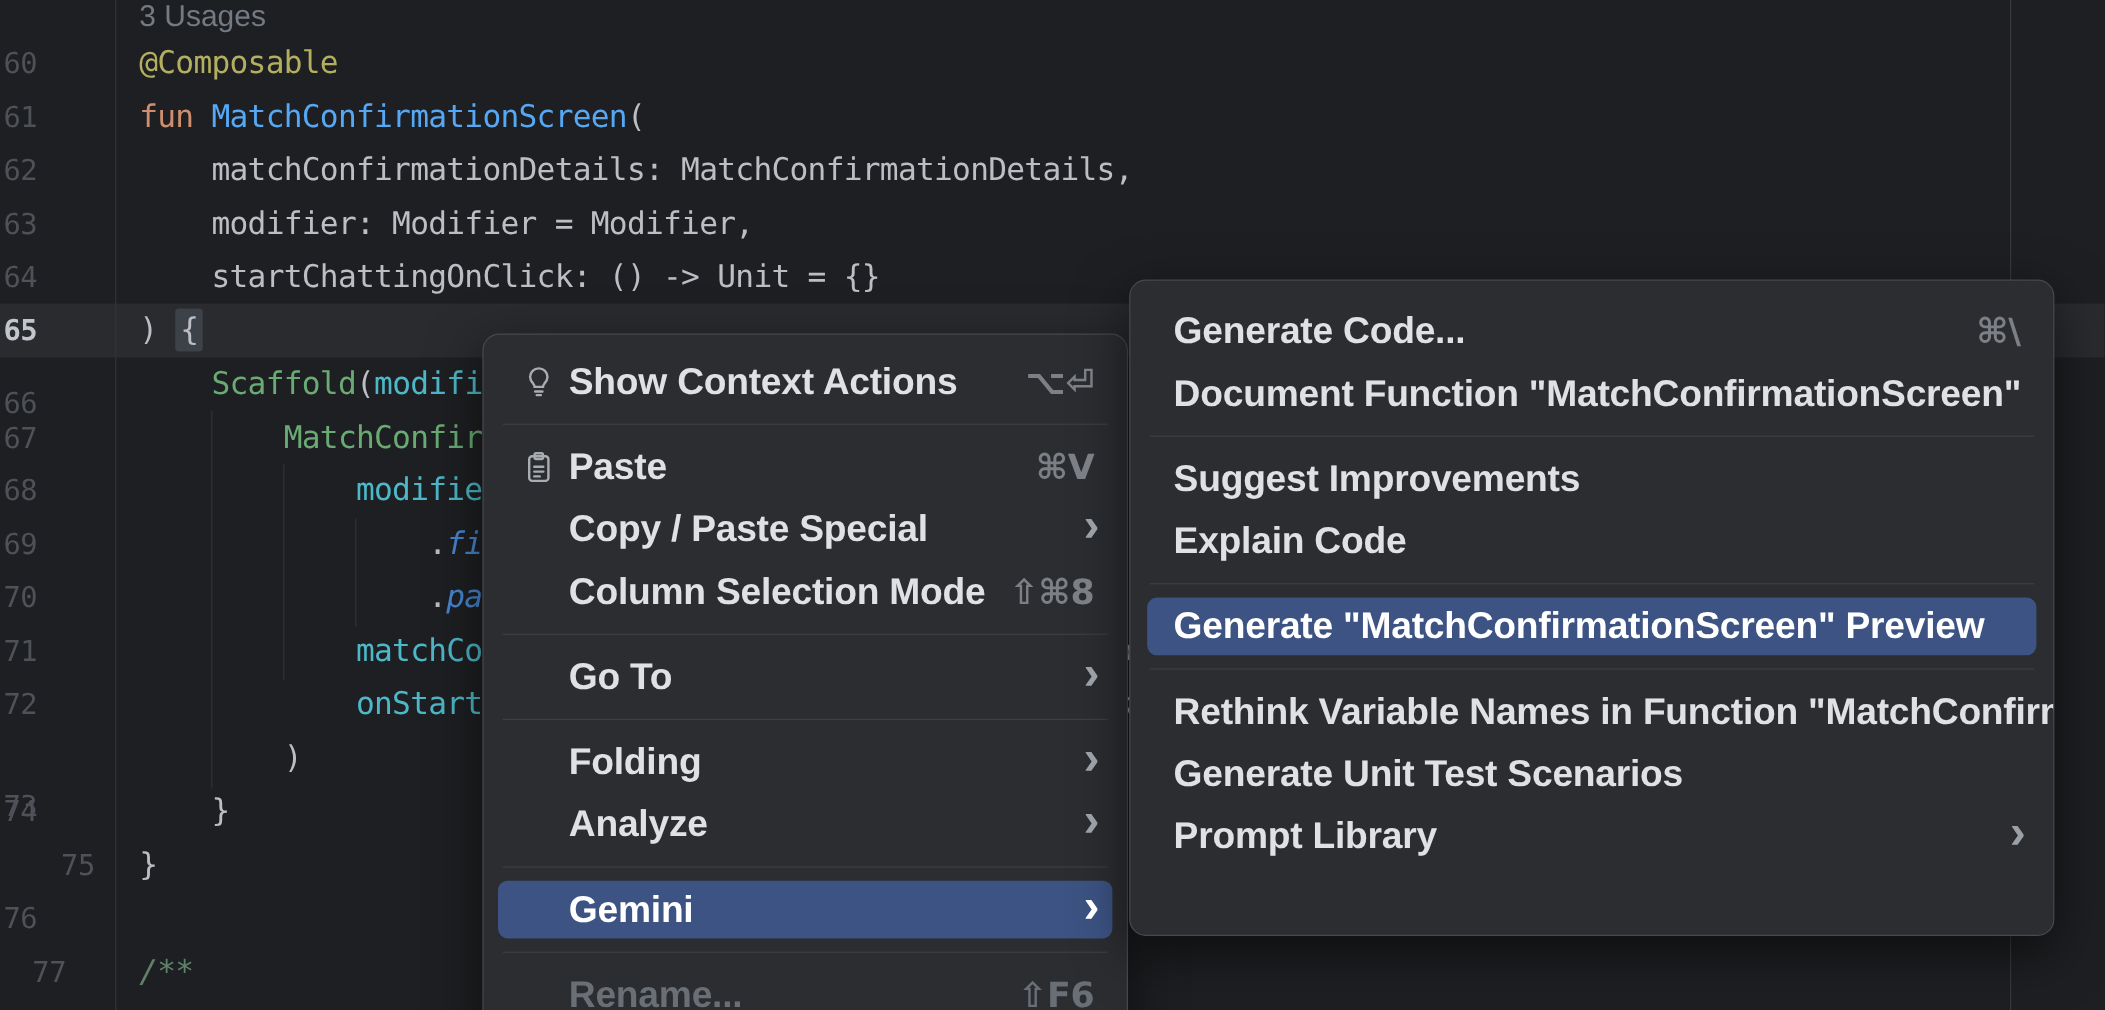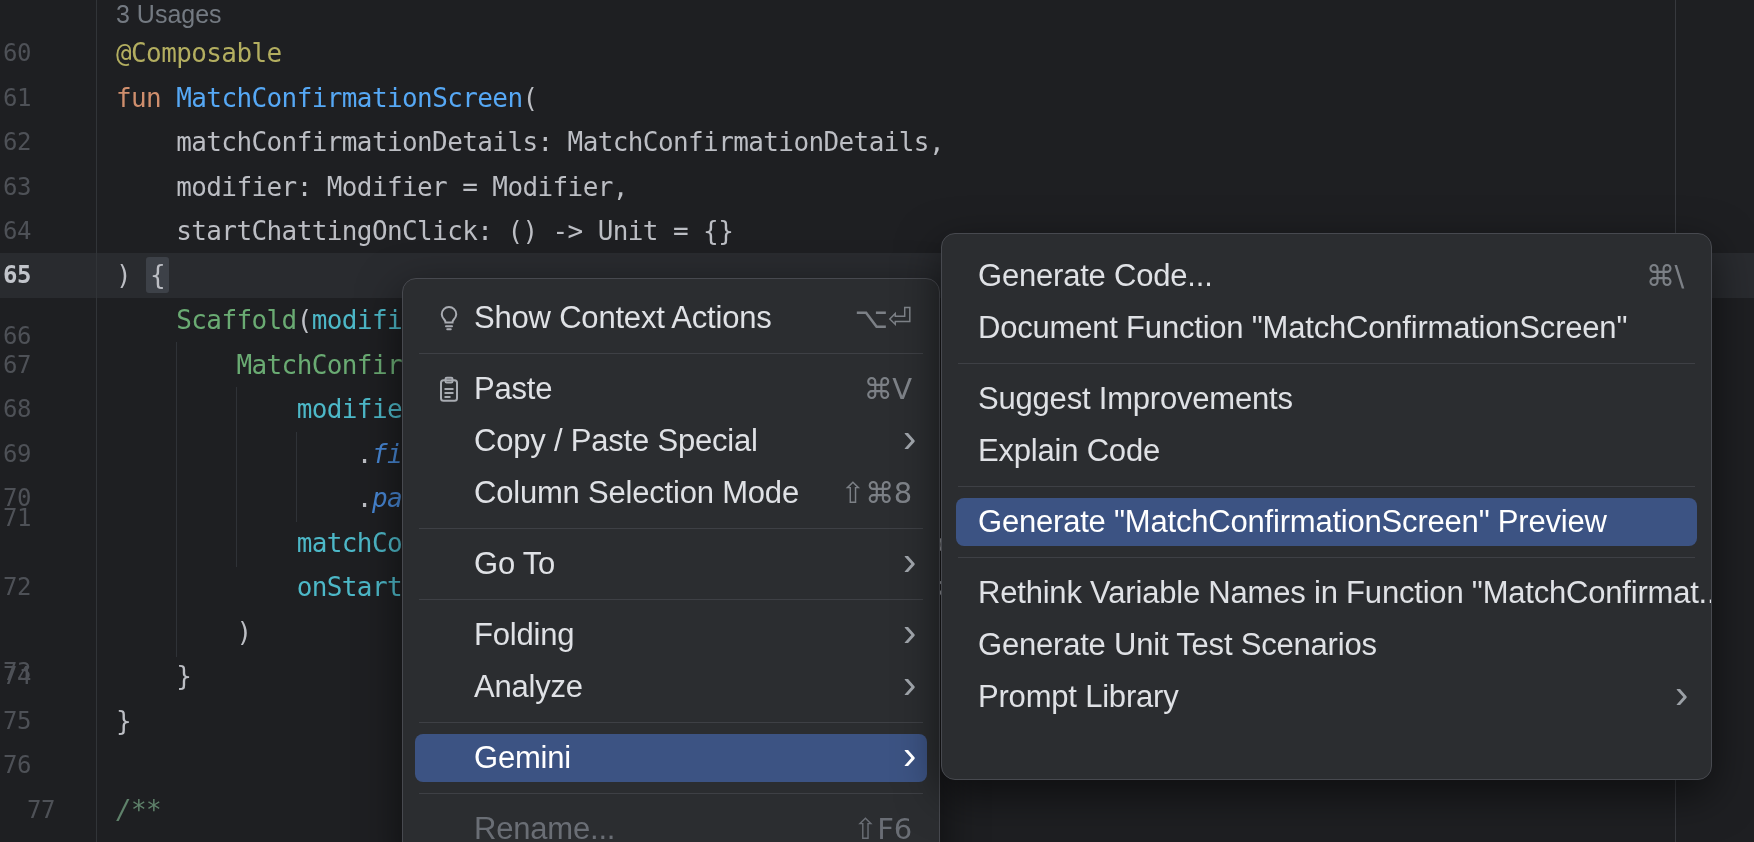--- a/index.html
+++ b/index.html
@@ -25,21 +25,21 @@
   .tk-call{color:var(--code-call,#6aab73);}
   .tk-narg{color:var(--code-named-arg,#4db8c8);}
   .tk-ext{color:var(--code-ext,#4786d3);font-style:italic;}
   .tk-doc{color:var(--code-doc,#5f826b);font-style:italic;}
   .tk-brace{background:var(--brace-highlight-bg,#3d4148);padding:3px 4px;border-radius:3px;}
   #usages-hint{position:absolute;left:116px;top:0;height:28px;line-height:28px;
         font-size:25px;color:var(--usages-hint,#747a82);}
   
   .menu{position:absolute;box-sizing:border-box;background:var(--menu-bg,#2b2d30);
         border:1px solid var(--menu-border,#47494f);border-radius:14px;
-        box-shadow:0 14px 44px rgba(0,0,0,.55);}
+        box-shadow:0 14px 44px rgba(0,0,0,.55);font-weight:bold;}
   #context-menu{left:402px;top:278px;width:538px;padding:13px 0 10px;}
   #gemini-submenu{left:941px;top:233px;width:771px;height:547px;padding:16px 0 6px;overflow:hidden;}
   .mi{position:relative;display:flex;align-items:center;height:52px;padding-right:27px;
       color:var(--menu-text,#dfe1e5);font-size:31px;letter-spacing:-0.2px;}
   .mi .label{position:relative;z-index:1;white-space:nowrap;}
   .mi .spacer{flex:1;}
   .mi .shortcut{position:relative;z-index:1;font-family:"DejaVu Sans","Liberation Sans",sans-serif;
       font-size:29px;color:var(--menu-shortcut,#7c8086);white-space:nowrap;}
   .mi .arrow{position:relative;z-index:1;font-size:40px;line-height:40px;color:#9ba0a6;
       margin-right:-4px;transform:translateY(-3px);}
@@ -77,25 +77,25 @@
       <div class="gnum" style="top: 76px;">61</div>
       <div class="gnum" style="top: 120px;">62</div>
       <div class="gnum" style="top: 165px;">63</div>
       <div class="gnum" style="top: 209px;">64</div>
       <div class="gnum active" style="top: 253px;">65</div>
       <div class="gnum" style="top: 314px;">66</div>
       <div class="gnum" style="top: 343px;">67</div>
       <div class="gnum" style="top: 387px;">68</div>
       <div class="gnum" style="top: 432px;">69</div>
       <div class="gnum" style="top: 476px;">70</div>
-      <div class="gnum" style="top: 496px;">71</div>
+      <div class="gnum" style="top: 521px;">71</div>
       <div class="gnum" style="top: 565px;">72</div>
       <div class="gnum" style="top: 610px; margin-top: 40px;">73</div>
       <div class="gnum" style="top: 654px;">74</div>
-      <div class="gnum" style="top: 699px;">75</div>
+      <div class="gnum" style="top: 699px; padding-left: 48px;">75</div>
       <div class="gnum" style="top: 743px;">76</div>
       <div class="gnum" style="top: 788px; margin-left: 24px;">77</div>
       <div class="gnum" style="top: 832px;">78</div>
     </div>
   <div id="code">
       <div class="code-line" style="top: 31px;"><span class="tk-ann">@Composable</span></div>
       <div class="code-line" style="top: 76px;"><span class="tk-kw">fun </span><span class="tk-fndecl">MatchConfirmationScreen</span><span class="tk-pl">(</span></div>
       <div class="code-line" style="top: 120px;"><span class="tk-pl">    matchConfirmationDetails: MatchConfirmationDetails,</span></div>
       <div class="code-line" style="top: 165px;"><span class="tk-pl">    modifier: Modifier = Modifier,</span></div>
       <div class="code-line" style="top: 209px;"><span class="tk-pl">    startChattingOnClick: () -&gt; Unit = {}</span></div>

